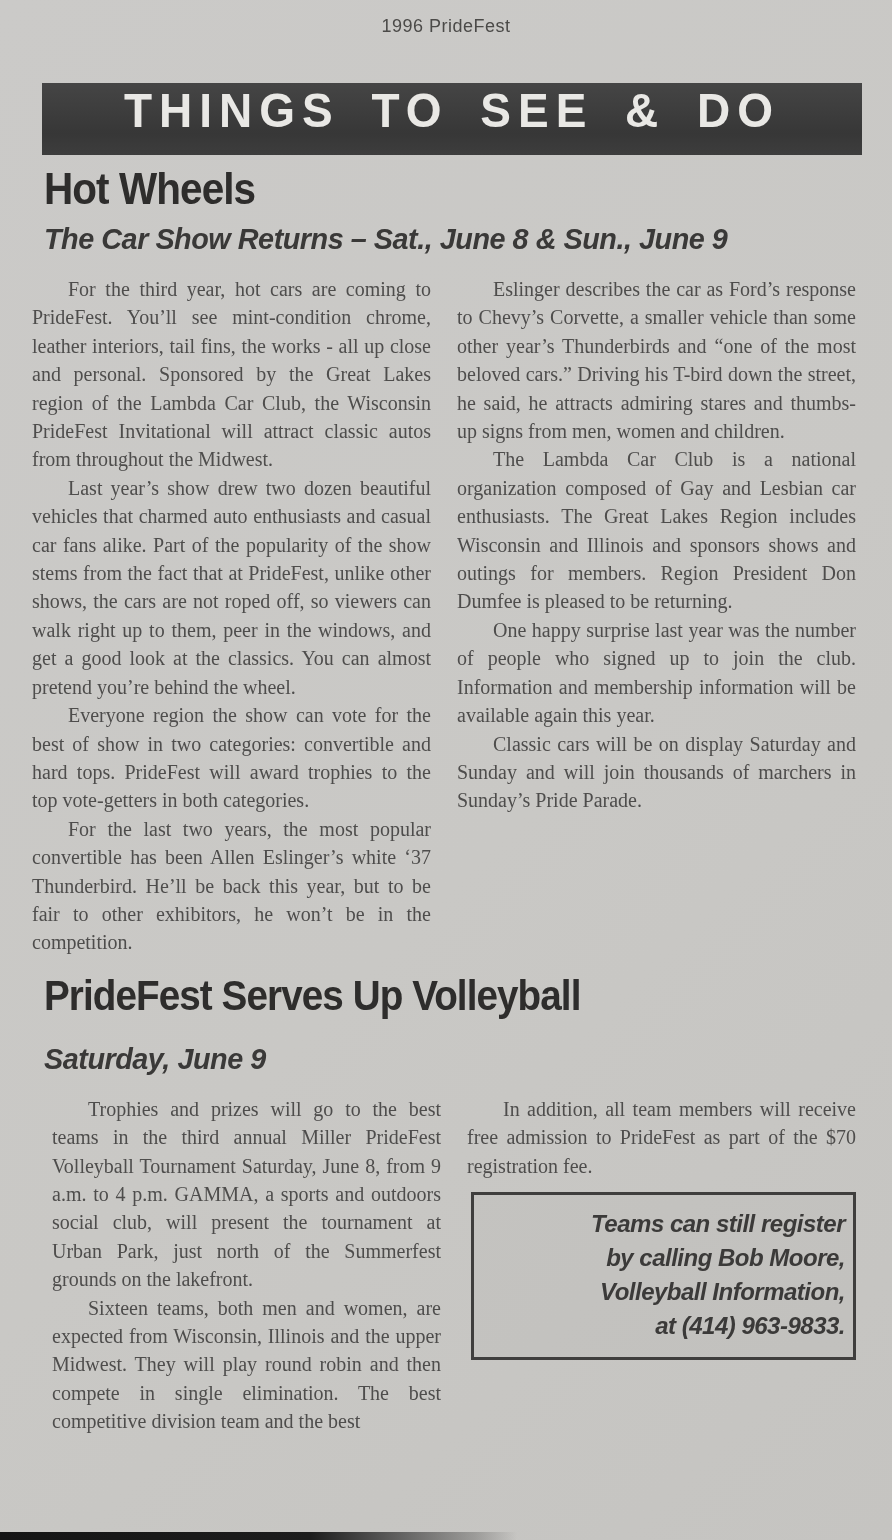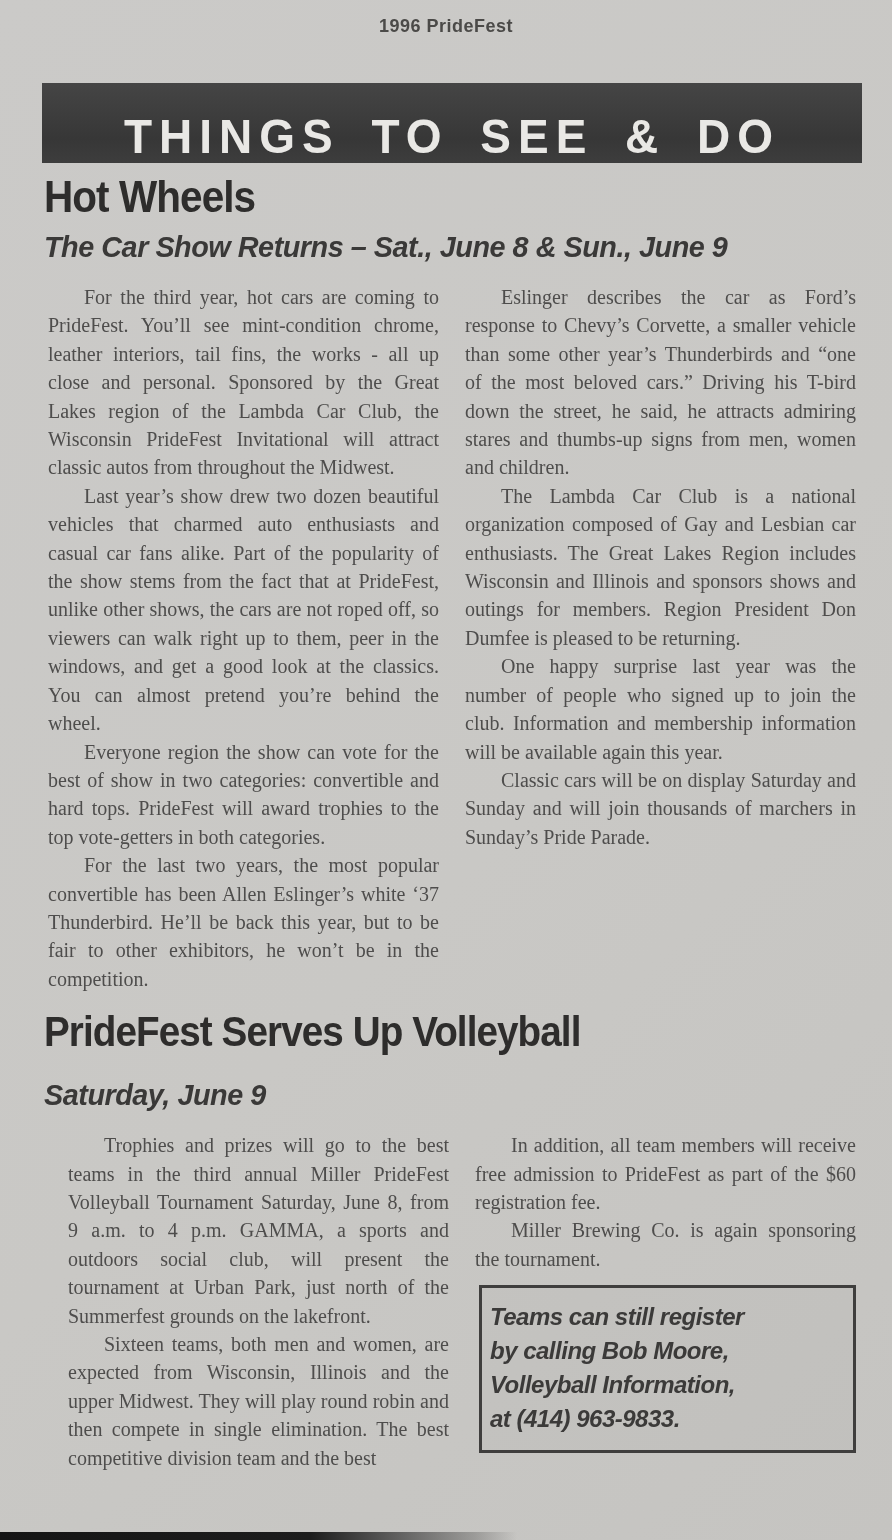--- a/index.html
+++ b/index.html
@@ -10,31 +10,31 @@
     height: 1540px;
     margin: 0 auto;
     background: linear-gradient(135deg, #cbcac8 0%, #c9c8c5 55%, #c5c4c1 100%);
     overflow: hidden;
     font-family: "Liberation Serif", serif;
   }
   .page-header {
     padding-top: 16px;
     text-align: center;
     font-family: "Liberation Sans", sans-serif;
-    font-weight: bold;
+    font-weight: normal;
     font-size: 18px;
     letter-spacing: 0.5px;
     color: #4b4a48;
   }
   .banner {
     margin: 46px 30px 0 42px;
-    height: 80px;
+    height: 72px;
     background: linear-gradient(#454545, #373737 70%, #3d3d3d);
     display: flex;
-    align-items: flex-end;
+    align-items: flex-start;
     justify-content: center;
   }
   .banner-title {
     font-family: "Liberation Sans", sans-serif;
     font-weight: bold;
     font-size: 46px;
     letter-spacing: 7px;
     word-spacing: 12px;
     color: #e9e8e5;
     transform: scaleY(1.05);
@@ -58,42 +58,42 @@
     font-size: 30px;
     line-height: 40px;
     letter-spacing: -0.5px;
     color: #3a3938;
     transform: scaleX(0.96);
     transform-origin: left center;
   }
   .columns {
     display: flex;
     gap: 26px;
-    padding: 0 36px 0 48px;
+    padding: 0 36px 0 32px;
     margin-top: 16px;
   }
   .col { flex: 1; }
   .col p {
     font-size: 20px;
     line-height: 28.4px;
     color: #4e4d4c;
     text-align: justify;
     text-indent: 36px;
   }
   .col p.no-indent { text-indent: 0; }
   .vb-title { margin-top: 14px; font-size: 42px; line-height: 50px; }
   .vb-subtitle { margin-top: 18px; }
   .vb-columns { margin-top: 16px; margin-left: 20px; }
   .callout-box {
     margin-top: 12px;
     margin-left: 4px;
     border: 3px solid #3f3e3d;
     background: rgba(0,0,0,0.02);
     padding: 12px 8px 14px 8px;
-    text-align: left;
+    text-align: right;
   }
   .callout-line {
     font-family: "Liberation Sans", sans-serif;
     font-weight: bold;
     font-style: italic;
     font-size: 24px;
     line-height: 34px;
     letter-spacing: -0.5px;
     color: #3b3a39;
   }
@@ -138,22 +138,21 @@
 
   <article>
     <h1 class="article-title vb-title">PrideFest Serves Up Volleyball</h1>
     <h2 class="article-subtitle vb-subtitle">Saturday, June 9</h2>
     <div class="columns vb-columns">
       <div class="col">
         <p>Trophies and prizes will go to the best teams in the third annual Miller PrideFest Volleyball Tournament Saturday, June 8, from 9 a.m. to 4 p.m. GAMMA, a sports and outdoors social club, will present the tournament at Urban Park, just north of the Summerfest grounds on the lakefront.</p>
         <p>Sixteen teams, both men and women, are expected from Wisconsin, Illinois and the upper Midwest. They will play round robin and then compete in single elimination. The best competitive division team and the best</p>
       </div>
       <div class="col">
-        <p>In addition, all team members will receive free admission to PrideFest as part of the $60 registration fee.</p>
-        <p>Miller Brewing Co. is again sponsoring the tournament.</p>
+        <p>In addition, all team members will receive free admission to PrideFest as part of the $70 registration fee.</p>
         <div class="callout-box">
           <div class="callout-line">Teams can still register</div>
           <div class="callout-line">by calling Bob Moore,</div>
           <div class="callout-line">Volleyball Information,</div>
           <div class="callout-line">at (414) 963-9833.</div>
         </div>
       </div>
     </div>
   </article>
 

